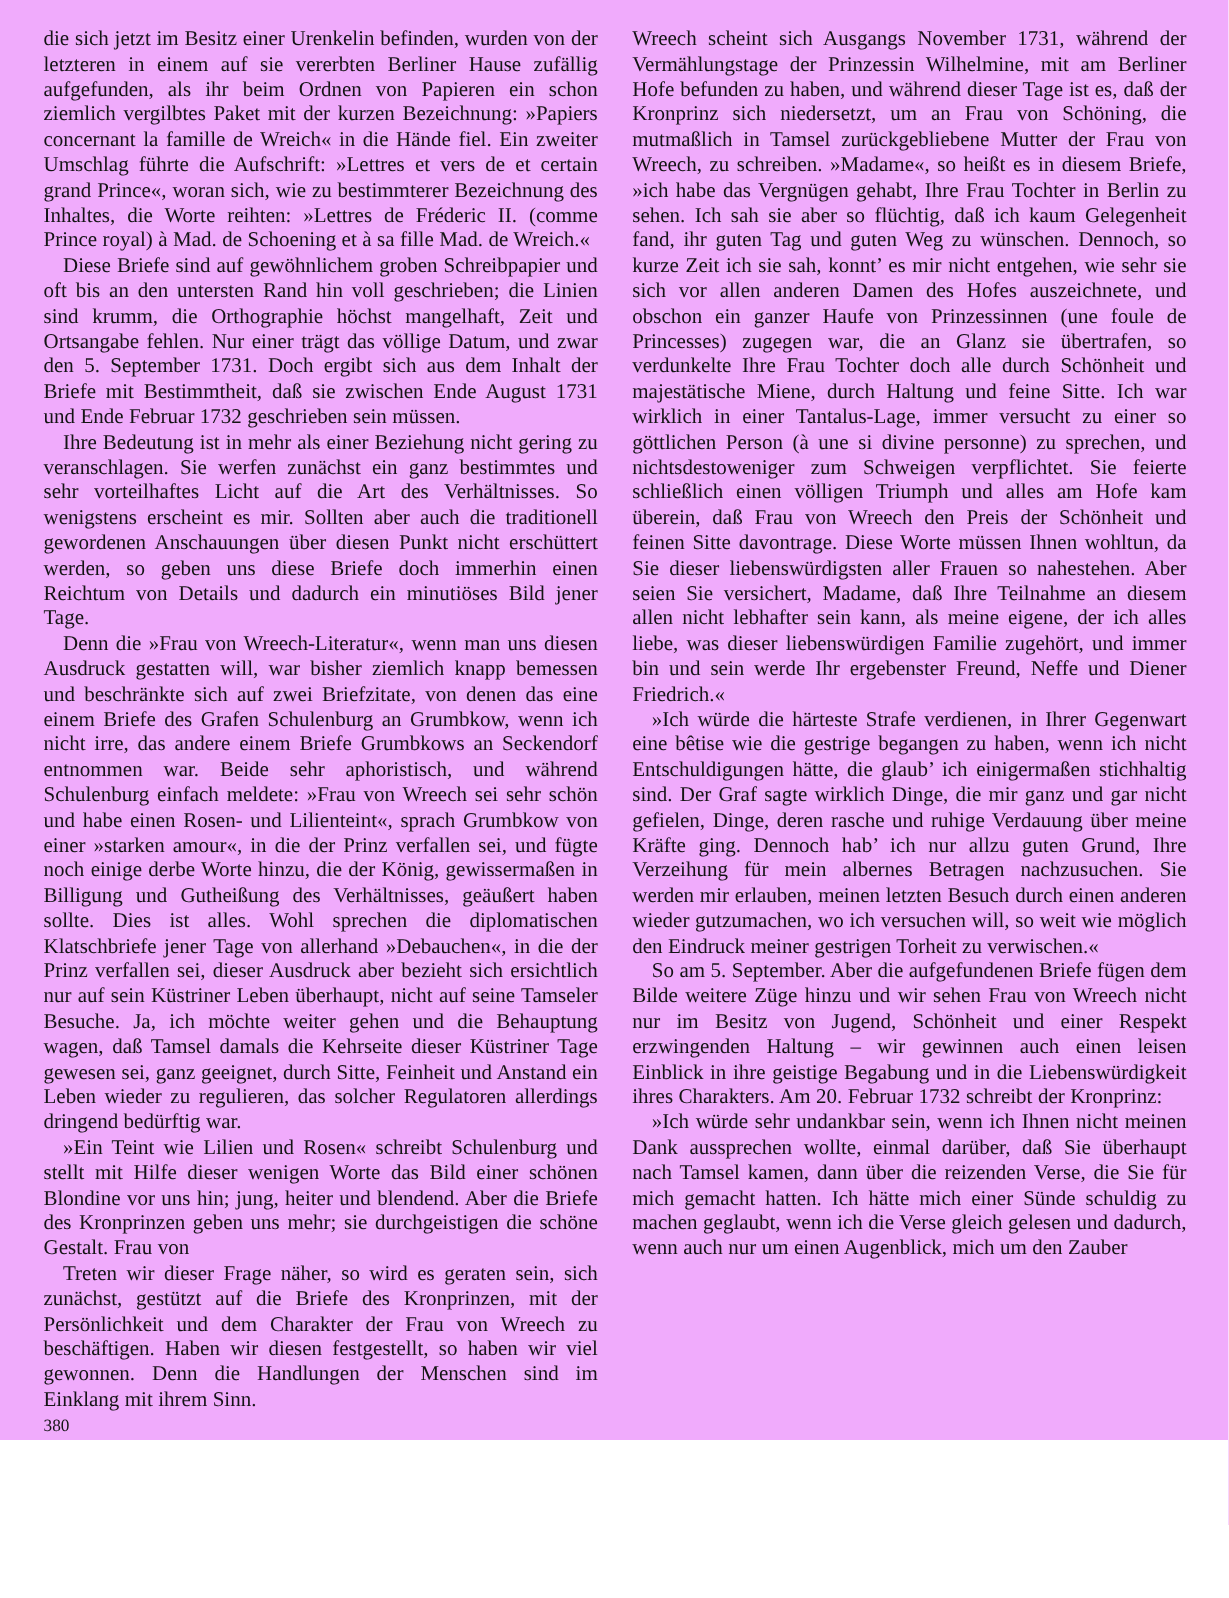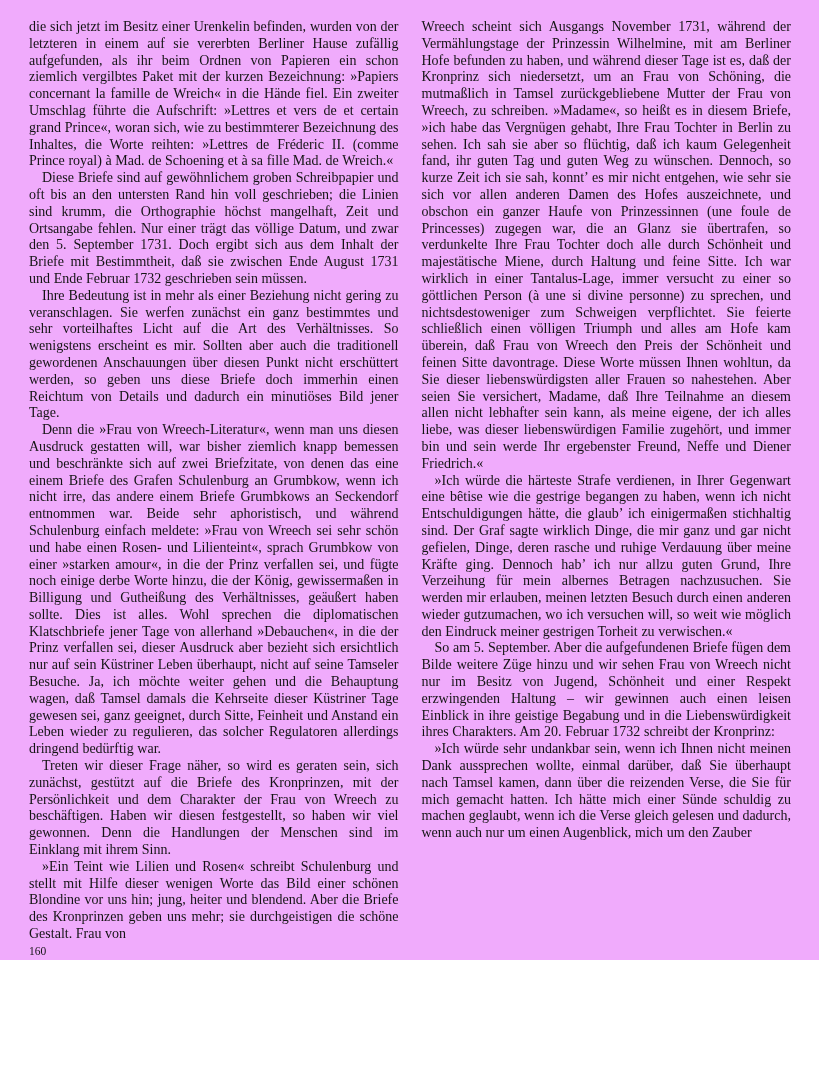--- a/index.html
+++ b/index.html
@@ -53,27 +53,27 @@
 <body>
 
 <div class="page">
   <div class="columns">
 
     <div class="column">
       <p class="no-indent">die sich jetzt im Besitz einer Urenkelin befinden, wurden von der letzteren in einem auf sie vererbten Berliner Hause zufällig aufgefunden, als ihr beim Ordnen von Papieren ein schon ziemlich vergilbtes Paket mit der kurzen Bezeichnung: »Papiers concernant la famille de Wreich« in die Hände fiel. Ein zweiter Umschlag führte die Aufschrift: »Lettres et vers de et certain grand Prince«, woran sich, wie zu bestimmterer Bezeichnung des Inhaltes, die Worte reihten: »Lettres de Fréderic II. (comme Prince royal) à Mad. de Schoening et à sa fille Mad. de Wreich.«</p>
       <p>Diese Briefe sind auf gewöhnlichem groben Schreibpapier und oft bis an den untersten Rand hin voll geschrieben; die Linien sind krumm, die Orthographie höchst mangelhaft, Zeit und Ortsangabe fehlen. Nur einer trägt das völlige Datum, und zwar den 5. September 1731. Doch ergibt sich aus dem Inhalt der Briefe mit Bestimmtheit, daß sie zwischen Ende August 1731 und Ende Februar 1732 geschrieben sein müssen.</p>
       <p>Ihre Bedeutung ist in mehr als einer Beziehung nicht gering zu veranschlagen. Sie werfen zunächst ein ganz bestimmtes und sehr vorteilhaftes Licht auf die Art des Verhältnisses. So wenigstens erscheint es mir. Sollten aber auch die traditionell gewordenen Anschauungen über diesen Punkt nicht erschüttert werden, so geben uns diese Briefe doch immerhin einen Reichtum von Details und dadurch ein minutiöses Bild jener Tage.</p>
       <p>Denn die »Frau von Wreech-Literatur«, wenn man uns diesen Ausdruck gestatten will, war bisher ziemlich knapp bemessen und beschränkte sich auf zwei Briefzitate, von denen das eine einem Briefe des Grafen Schulenburg an Grumbkow, wenn ich nicht irre, das andere einem Briefe Grumbkows an Seckendorf entnommen war. Beide sehr aphoristisch, und während Schulenburg einfach meldete: »Frau von Wreech sei sehr schön und habe einen Rosen- und Lilienteint«, sprach Grumbkow von einer »starken amour«, in die der Prinz verfallen sei, und fügte noch einige derbe Worte hinzu, die der König, gewissermaßen in Billigung und Gutheißung des Verhältnisses, geäußert haben sollte. Dies ist alles. Wohl sprechen die diplomatischen Klatschbriefe jener Tage von allerhand »Debauchen«, in die der Prinz verfallen sei, dieser Ausdruck aber bezieht sich ersichtlich nur auf sein Küstriner Leben überhaupt, nicht auf seine Tamseler Besuche. Ja, ich möchte weiter gehen und die Behauptung wagen, daß Tamsel damals die Kehrseite dieser Küstriner Tage gewesen sei, ganz geeignet, durch Sitte, Feinheit und Anstand ein Leben wieder zu regulieren, das solcher Regulatoren allerdings dringend bedürftig war.</p>
+      <p>»Ein Teint wie Lilien und Rosen« schreibt Schulenburg und stellt mit Hilfe dieser wenigen Worte das Bild einer schönen Blondine vor uns hin; jung, heiter und blendend. Aber die Briefe des Kronprinzen geben uns mehr; sie durchgeistigen die schöne Gestalt. Frau von</p>
       <p>Treten wir dieser Frage näher, so wird es geraten sein, sich zunächst, gestützt auf die Briefe des Kronprinzen, mit der Persönlichkeit und dem Charakter der Frau von Wreech zu beschäftigen. Haben wir diesen festgestellt, so haben wir viel gewonnen. Denn die Handlungen der Menschen sind im Einklang mit ihrem Sinn.</p>
-      <p>»Ein Teint wie Lilien und Rosen« schreibt Schulenburg und stellt mit Hilfe dieser wenigen Worte das Bild einer schönen Blondine vor uns hin; jung, heiter und blendend. Aber die Briefe des Kronprinzen geben uns mehr; sie durchgeistigen die schöne Gestalt. Frau von</p>
     </div>
 
     <div class="column">
       <p class="no-indent">Wreech scheint sich Ausgangs November 1731, während der Vermählungstage der Prinzessin Wilhelmine, mit am Berliner Hofe befunden zu haben, und während dieser Tage ist es, daß der Kronprinz sich niedersetzt, um an Frau von Schöning, die mutmaßlich in Tamsel zurückgebliebene Mutter der Frau von Wreech, zu schreiben. »Madame«, so heißt es in diesem Briefe, »ich habe das Vergnügen gehabt, Ihre Frau Tochter in Berlin zu sehen. Ich sah sie aber so flüchtig, daß ich kaum Gelegenheit fand, ihr guten Tag und guten Weg zu wünschen. Dennoch, so kurze Zeit ich sie sah, konnt’ es mir nicht entgehen, wie sehr sie sich vor allen anderen Damen des Hofes auszeichnete, und obschon ein ganzer Haufe von Prinzessinnen (une foule de Princesses) zugegen war, die an Glanz sie übertrafen, so verdunkelte Ihre Frau Tochter doch alle durch Schönheit und majestätische Miene, durch Haltung und feine Sitte. Ich war wirklich in einer Tantalus-Lage, immer versucht zu einer so göttlichen Person (à une si divine personne) zu sprechen, und nichtsdestoweniger zum Schweigen verpflichtet. Sie feierte schließlich einen völligen Triumph und alles am Hofe kam überein, daß Frau von Wreech den Preis der Schönheit und feinen Sitte davontrage. Diese Worte müssen Ihnen wohltun, da Sie dieser liebenswürdigsten aller Frauen so nahestehen. Aber seien Sie versichert, Madame, daß Ihre Teilnahme an diesem allen nicht lebhafter sein kann, als meine eigene, der ich alles liebe, was dieser liebenswürdigen Familie zugehört, und immer bin und sein werde Ihr ergebenster Freund, Neffe und Diener Friedrich.«</p>
       <p>»Ich würde die härteste Strafe verdienen, in Ihrer Gegenwart eine bêtise wie die gestrige begangen zu haben, wenn ich nicht Entschuldigungen hätte, die glaub’ ich einigermaßen stichhaltig sind. Der Graf sagte wirklich Dinge, die mir ganz und gar nicht gefielen, Dinge, deren rasche und ruhige Verdauung über meine Kräfte ging. Dennoch hab’ ich nur allzu guten Grund, Ihre Verzeihung für mein albernes Betragen nachzusuchen. Sie werden mir erlauben, meinen letzten Besuch durch einen anderen wieder gutzumachen, wo ich versuchen will, so weit wie möglich den Eindruck meiner gestrigen Torheit zu verwischen.«</p>
       <p>So am 5. September. Aber die aufgefundenen Briefe fügen dem Bilde weitere Züge hinzu und wir sehen Frau von Wreech nicht nur im Besitz von Jugend, Schönheit und einer Respekt erzwingenden Haltung – wir gewinnen auch einen leisen Einblick in ihre geistige Begabung und in die Liebenswürdigkeit ihres Charakters. Am 20. Februar 1732 schreibt der Kronprinz:</p>
       <p>»Ich würde sehr undankbar sein, wenn ich Ihnen nicht meinen Dank aussprechen wollte, einmal darüber, daß Sie überhaupt nach Tamsel kamen, dann über die reizenden Verse, die Sie für mich gemacht hatten. Ich hätte mich einer Sünde schuldig zu machen geglaubt, wenn ich die Verse gleich gelesen und dadurch, wenn auch nur um einen Augenblick, mich um den Zauber</p>
     </div>
 
   </div>
 
-  <div class="page-number">160</div>
+  <div class="page-number">380</div>
 </div>
 
 </body></html>

